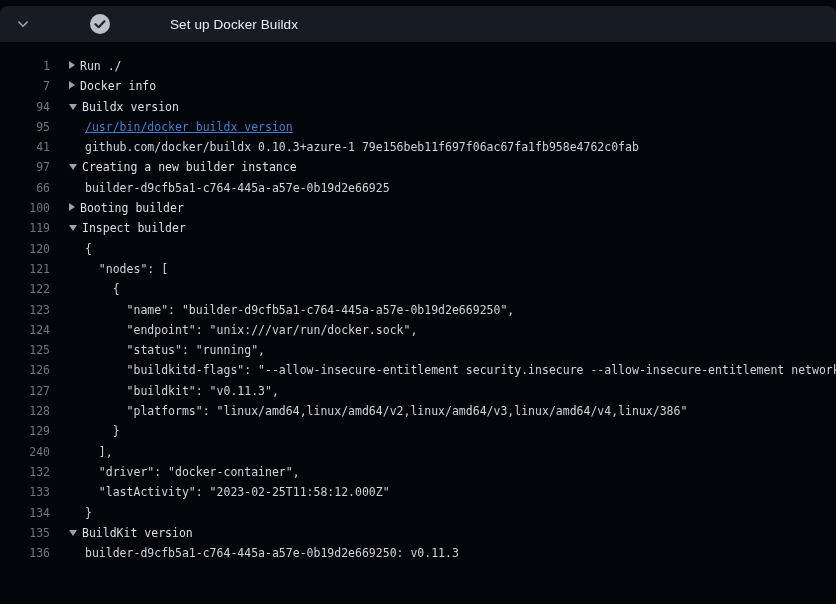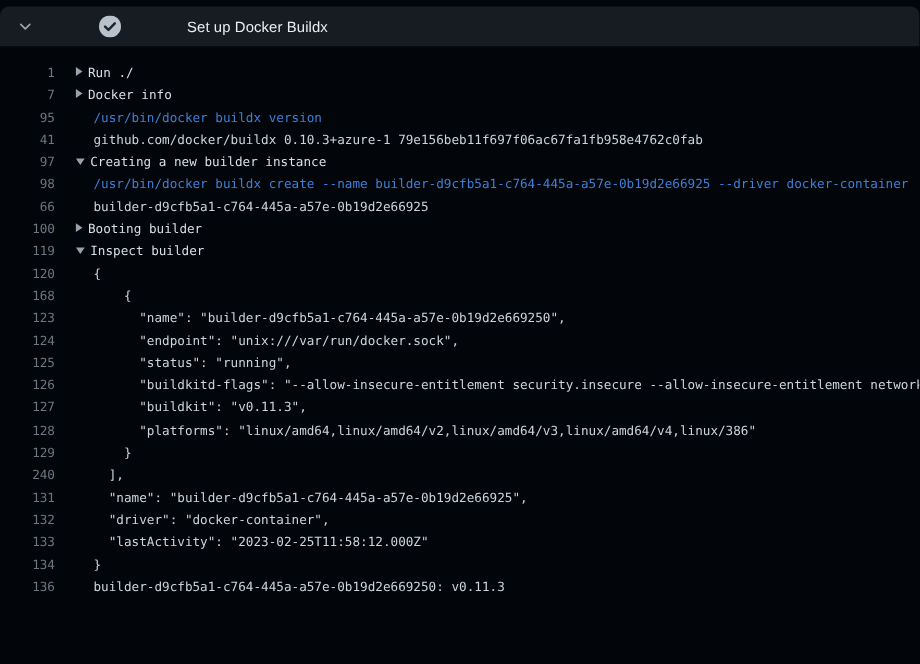--- a/index.html
+++ b/index.html
@@ -55,21 +55,21 @@
     border-top:4px solid transparent;
     border-bottom:4px solid transparent;
   }
   .arrow.down{
     width:0;height:0;
     border-top:6px solid var(--arrow-color);
     border-left:4px solid transparent;
     border-right:4px solid transparent;
   }
   .text{color:var(--out-color);}
-  .line.command .text{color:var(--cmd-color);}
+  .line.command .text{color:var(--cmd-color);text-decoration:underline;}
   .line.group_collapsed .text,.line.group_expanded .text{color:var(--grp-color);}
 </style>
 </head>
 <body>
 
 <div>
   <header class="step-header">
     <span class="chev">
       <svg width="12" height="12" viewBox="0 0 16 16" aria-hidden="true">
         <path d="M2.5 5.5 L8 11 L13.5 5.5" fill="none" stroke="#9aa4ae" stroke-width="2" stroke-linecap="round" stroke-linejoin="round"></path>
@@ -80,36 +80,37 @@
         <circle cx="10" cy="10" r="10" fill="#b9c1ca"></circle>
         <path d="M5.5 10.2 L8.6 13.2 L14.4 7.2" fill="none" stroke="#1d232b" stroke-width="2.2" stroke-linecap="round" stroke-linejoin="round"></path>
       </svg>
     </span>
     <span class="step-title">Set up Docker Buildx</span>
   </header>
 
   <div class="log" id="log-lines">
       <div class="line group_collapsed"><a class="ln">1</a><div class="content grp"><span class="arrow right"></span><span class="text">Run ./</span></div></div>
       <div class="line group_collapsed"><a class="ln">7</a><div class="content grp"><span class="arrow right"></span><span class="text">Docker info</span></div></div>
+      <div class="line group_expanded"><a class="ln">94</a><div class="content grp"><span class="arrow down"></span><span class="text">Buildx version</span></div></div>
       <div class="line command"><a class="ln">95</a><div class="content indent"><span class="text">/usr/bin/docker buildx version</span></div></div>
       <div class="line output"><a class="ln">41</a><div class="content indent"><span class="text">github.com/docker/buildx 0.10.3+azure-1 79e156beb11f697f06ac67fa1fb958e4762c0fab</span></div></div>
       <div class="line group_expanded"><a class="ln">97</a><div class="content grp"><span class="arrow down"></span><span class="text">Creating a new builder instance</span></div></div>
-      <div class="line command"><a class="ln">98</a><div class="content indent"><span class="text">/usr/bin/docker buildx create --name builder-d9cfb5a1-c764-445a-a57e-0b19d2e66925 --driver docker-container</span></div></div>
       <div class="line output"><a class="ln">66</a><div class="content indent"><span class="text">builder-d9cfb5a1-c764-445a-a57e-0b19d2e66925</span></div></div>
       <div class="line group_collapsed"><a class="ln">100</a><div class="content grp"><span class="arrow right"></span><span class="text">Booting builder</span></div></div>
       <div class="line group_expanded"><a class="ln">119</a><div class="content grp"><span class="arrow down"></span><span class="text">Inspect builder</span></div></div>
       <div class="line output"><a class="ln">120</a><div class="content indent"><span class="text">{</span></div></div>
-      <div class="line output"><a class="ln">168</a><div class="content indent"><span class="text">    {</span></div></div>
+      <div class="line output"><a class="ln">121</a><div class="content indent"><span class="text">  "nodes": [</span></div></div>
+      <div class="line output"><a class="ln">122</a><div class="content indent"><span class="text">    {</span></div></div>
       <div class="line output"><a class="ln">123</a><div class="content indent"><span class="text">      "name": "builder-d9cfb5a1-c764-445a-a57e-0b19d2e669250",</span></div></div>
       <div class="line output"><a class="ln">124</a><div class="content indent"><span class="text">      "endpoint": "unix:///var/run/docker.sock",</span></div></div>
       <div class="line output"><a class="ln">125</a><div class="content indent"><span class="text">      "status": "running",</span></div></div>
       <div class="line output"><a class="ln">126</a><div class="content indent"><span class="text">      "buildkitd-flags": "--allow-insecure-entitlement security.insecure --allow-insecure-entitlement network.host",</span></div></div>
       <div class="line output"><a class="ln">127</a><div class="content indent"><span class="text">      "buildkit": "v0.11.3",</span></div></div>
       <div class="line output"><a class="ln">128</a><div class="content indent"><span class="text">      "platforms": "linux/amd64,linux/amd64/v2,linux/amd64/v3,linux/amd64/v4,linux/386"</span></div></div>
       <div class="line output"><a class="ln">129</a><div class="content indent"><span class="text">    }</span></div></div>
       <div class="line output"><a class="ln">240</a><div class="content indent"><span class="text">  ],</span></div></div>
-      <div class="line output"><a class="ln">131</a><div class="content indent"><span class="text">  "name": "builder-d9cfb5a1-c764-445a-a57e-0b19d2e66925",</span></div></div>
       <div class="line output"><a class="ln">132</a><div class="content indent"><span class="text">  "driver": "docker-container",</span></div></div>
       <div class="line output"><a class="ln">133</a><div class="content indent"><span class="text">  "lastActivity": "2023-02-25T11:58:12.000Z"</span></div></div>
       <div class="line output"><a class="ln">134</a><div class="content indent"><span class="text">}</span></div></div>
+      <div class="line group_expanded"><a class="ln">135</a><div class="content grp"><span class="arrow down"></span><span class="text">BuildKit version</span></div></div>
       <div class="line output"><a class="ln">136</a><div class="content indent"><span class="text">builder-d9cfb5a1-c764-445a-a57e-0b19d2e669250: v0.11.3</span></div></div>
     </div>
 </div>
 
 </body></html>

